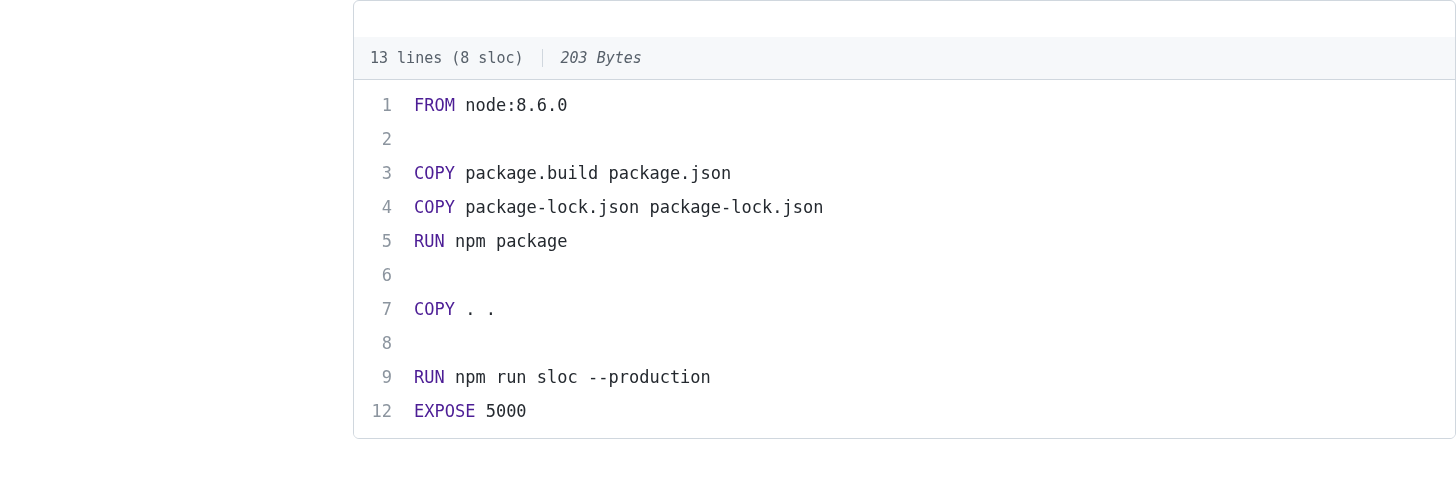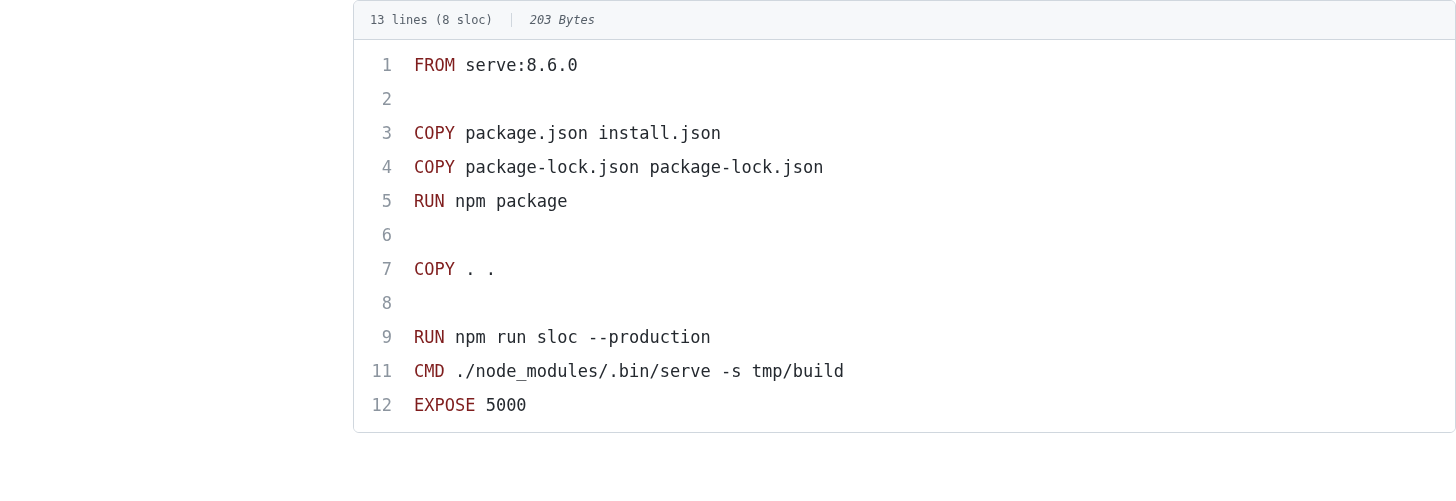--- a/index.html
+++ b/index.html
@@ -21,22 +21,23 @@
       border-radius: 6px;
       overflow: hidden;
     }
     .header {
       background: #f6f8fa;
       border-bottom: 1px solid #d0d7de;
       padding: 12px 16px;
       display: flex;
       align-items: flex-end;
       font-family: ui-monospace, SFMono-Regular, "SF Mono", Menlo, Consolas, monospace;
-      font-size: 12px;
+      font-size: 15px;
       color: #57606a;
+      margin-top: 36px;
     }
     .header-lines {
       padding-right: 18px;
       border-right: 1px solid #d0d7de;
     }
     .header-bytes {
       padding-left: 18px;
       font-style: italic;
     }
     .code-area {
@@ -58,45 +59,45 @@
       user-select: none;
       vertical-align: top;
       font-variant-numeric: tabular-nums;
     }
     td.line-code {
       color: #24292f;
       white-space: pre;
       vertical-align: top;
     }
     .kw {
-      color: #7f1d1d;
+      color: #4c1d95;
     }
   </style>
 </head>
 <body>
 
 <div class="container">
   <div class="header">
     <span class="header-lines">13 lines (8 sloc)</span>
     <span class="header-bytes">203 Bytes</span>
   </div>
   <div class="code-area">
     <table class="code-table">
       <tbody id="code-body">
           <tr>
             <td class="line-number">1</td>
-            <td class="line-code"><span class="kw">FROM</span><span> serve:8.6.0</span></td>
+            <td class="line-code"><span class="kw">FROM</span><span> node:8.6.0</span></td>
           </tr>
           <tr>
             <td class="line-number">2</td>
             <td class="line-code"><span></span></td>
           </tr>
           <tr>
             <td class="line-number">3</td>
-            <td class="line-code"><span class="kw">COPY</span><span> package.json install.json</span></td>
+            <td class="line-code"><span class="kw">COPY</span><span> package.build package.json</span></td>
           </tr>
           <tr>
             <td class="line-number">4</td>
             <td class="line-code"><span class="kw">COPY</span><span> package-lock.json package-lock.json</span></td>
           </tr>
           <tr>
             <td class="line-number">5</td>
             <td class="line-code"><span class="kw">RUN</span><span> npm package</span></td>
           </tr>
           <tr>
@@ -109,23 +110,19 @@
           </tr>
           <tr>
             <td class="line-number">8</td>
             <td class="line-code"><span></span></td>
           </tr>
           <tr>
             <td class="line-number">9</td>
             <td class="line-code"><span class="kw">RUN</span><span> npm run sloc --production</span></td>
           </tr>
           <tr>
-            <td class="line-number">11</td>
-            <td class="line-code"><span class="kw">CMD</span><span> ./node_modules/.bin/serve -s tmp/build</span></td>
-          </tr>
-          <tr>
             <td class="line-number">12</td>
             <td class="line-code"><span class="kw">EXPOSE</span><span> 5000</span></td>
           </tr>
         </tbody>
     </table>
   </div>
 </div>
 
 </body></html>

